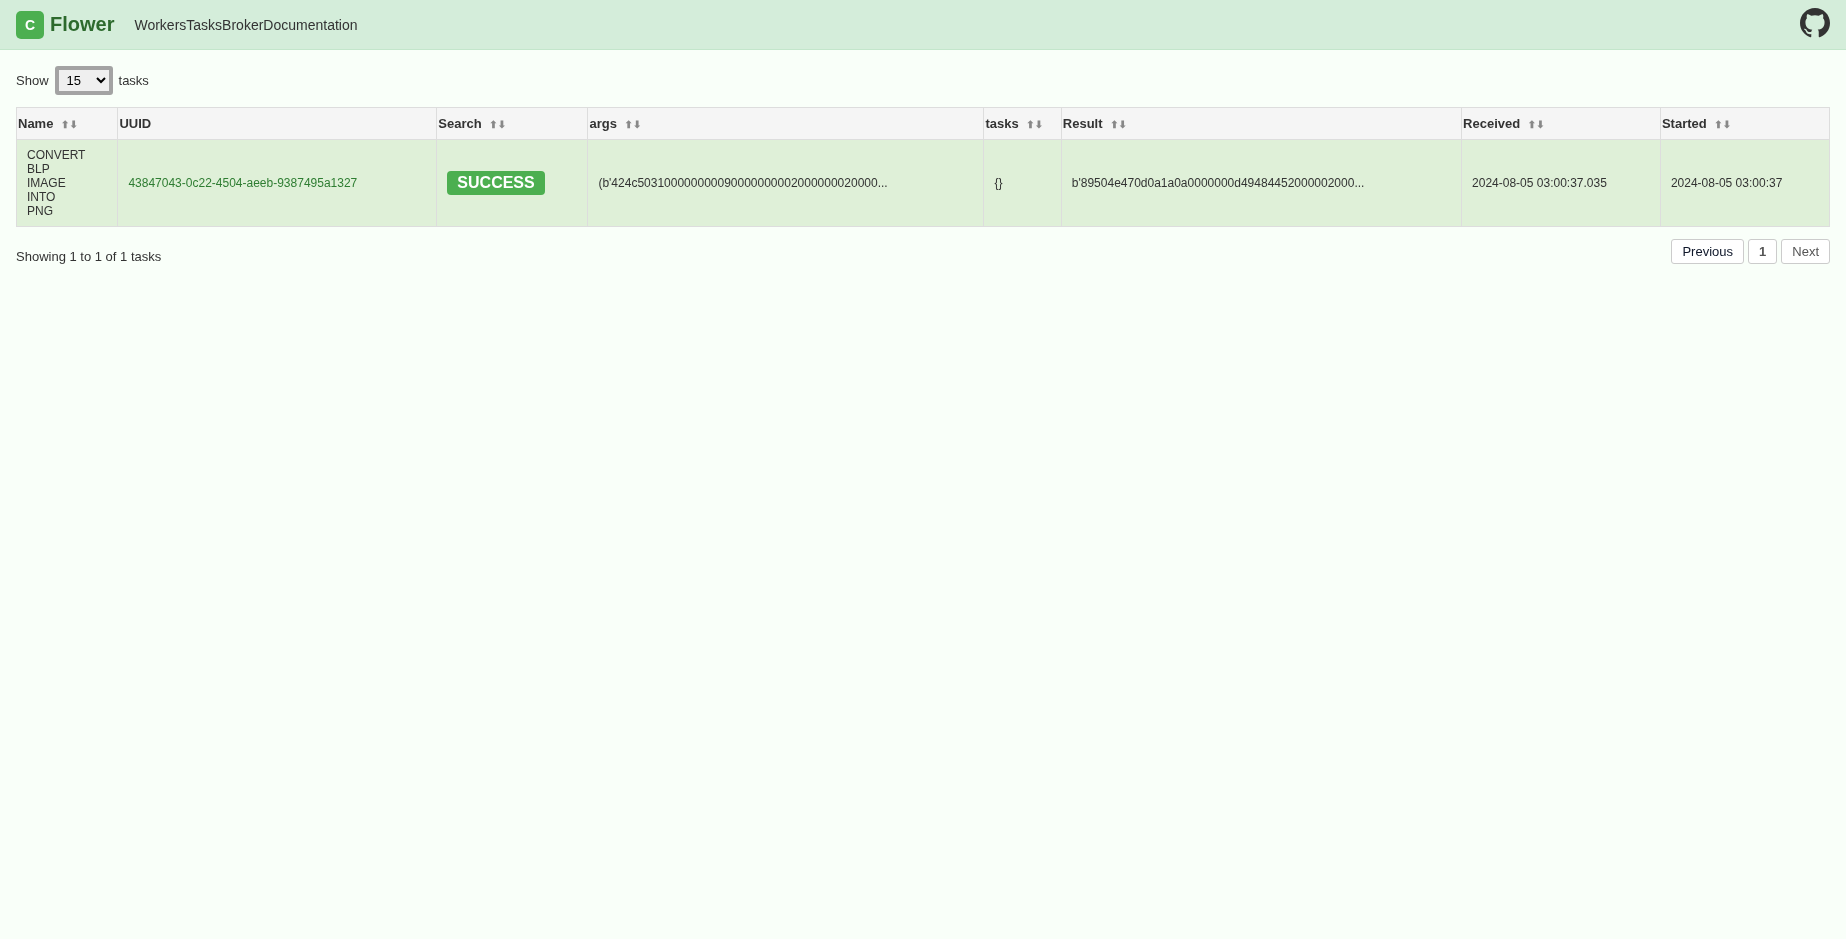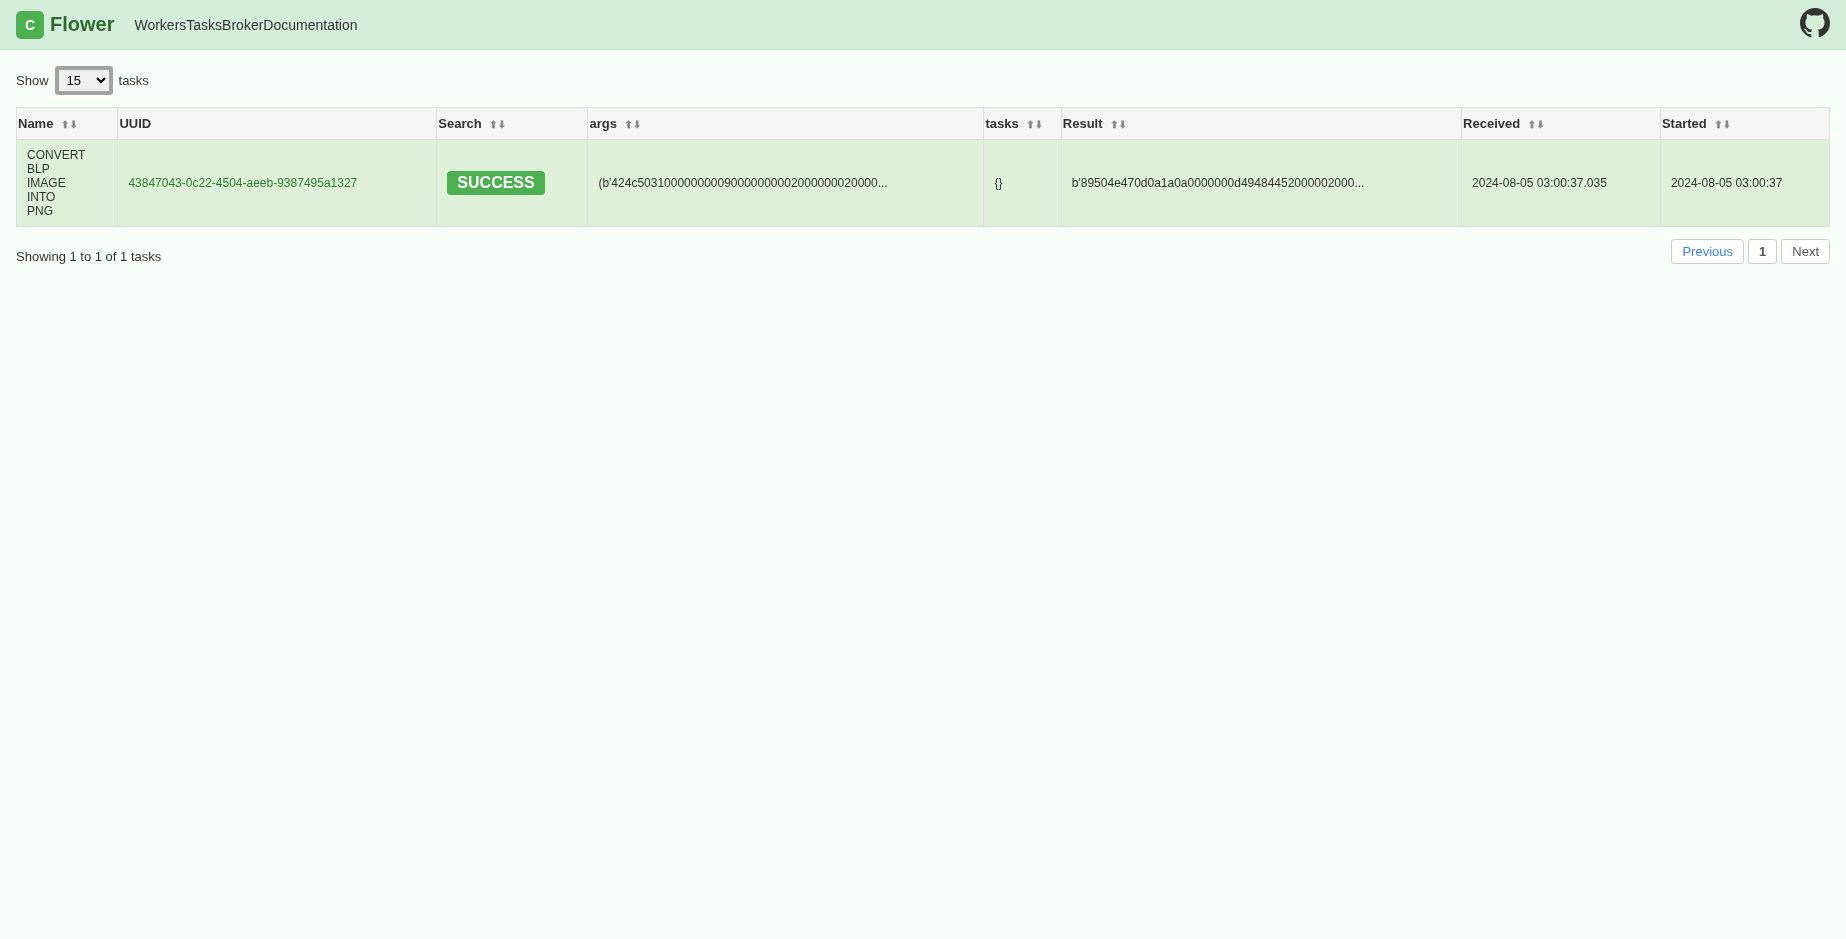--- a/index.html
+++ b/index.html
@@ -165,21 +165,21 @@
       cursor: pointer;
       border-radius: 3px;
       color: #555;
     }
     .pagination-controls button.active {
       background: #fff;
       border-color: #aaa;
       font-weight: bold;
     }
     .pagination-controls button:disabled {
-      color: #3b82f6;
+      color: #0f172a;
       cursor: default;
     }
     .page-num-btn {
       border: 1px solid #ccc !important;
       border-radius: 3px;
     }
 
     
     .name-cell {
       white-space: pre-line;

